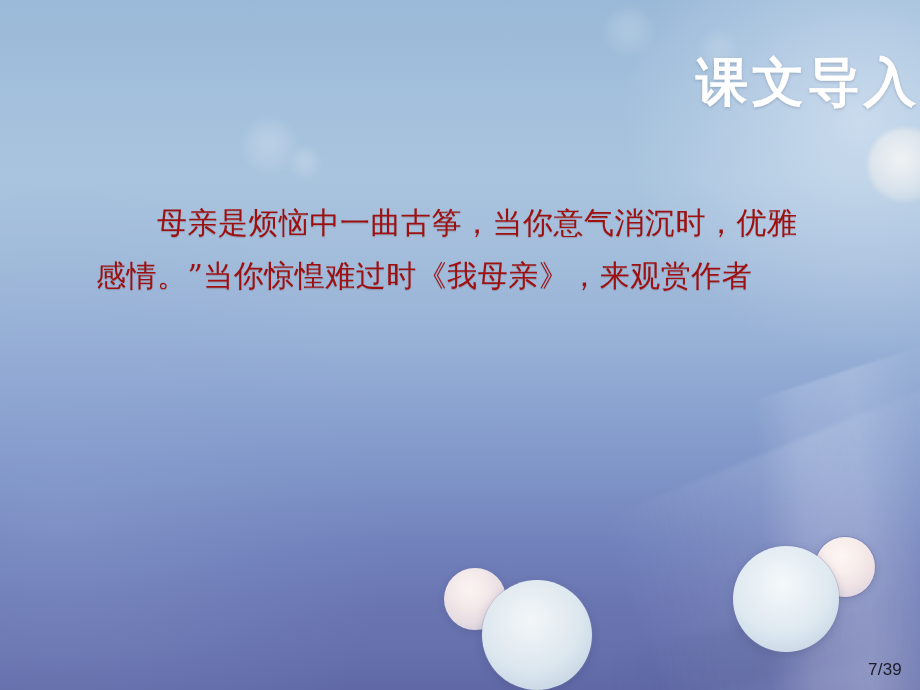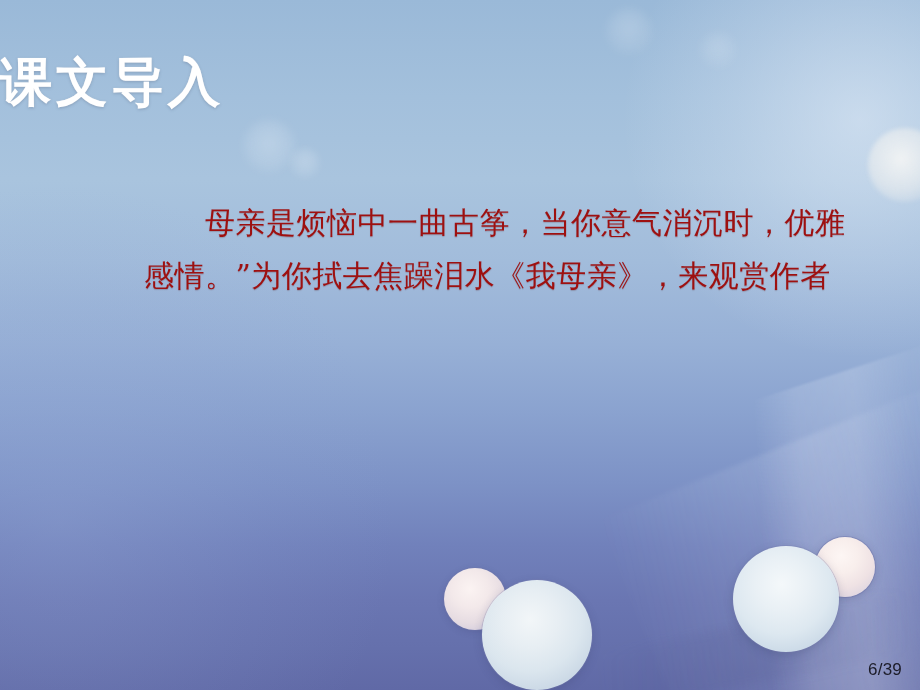--- a/index.html
+++ b/index.html
@@ -216,21 +216,21 @@
     box-shadow: 0 0 0 1px rgba(122,126,172,0.30),
                 0 3px 10px rgba(56,60,106,0.26);
     filter: blur(0.4px);
   }
 
   
   .slide-title {
     position: absolute;
     left: 0; right: 0;
     top: 52px;
-    text-align: left;
+    text-align: right;
     color: #ffffff;
     font-size: 52px;
     line-height: 1.15;
     font-weight: 700;
     letter-spacing: 4px;
     font-family: "DejaVu Serif", "Liberation Serif", serif;
     text-shadow: 0 1px 3px rgba(90,110,140,0.45),
                  0 0 1px rgba(255,255,255,0.9);
     white-space: nowrap;
   }
@@ -244,21 +244,20 @@
     color: #9e1010;
     font-size: 30px;
     line-height: 53px;
     font-weight: 400;
     letter-spacing: 0.5px;
     font-family: "DejaVu Serif", "Liberation Serif", serif;
     text-shadow: 0 1px 1px rgba(80,20,20,0.22);
   }
   .body-line {
     white-space: pre;
-    margin-left: 48px;
   }
 
   
   .page-number {
     position: absolute;
     right: 18px;
     bottom: 10px;
     color: #1c1c28;
     font-size: 17px;
     font-family: "Liberation Sans", sans-serif;
@@ -285,18 +284,18 @@
 
   <div class="sphere sphere-l-small"></div>
   <div class="sphere sphere-l-large"></div>
   <div class="sphere sphere-r-small"></div>
   <div class="sphere sphere-r-large"></div>
 
   <div class="slide-title">课文导入</div>
 
   <div class="body-text">
     <div class="body-line">　　母亲是烦恼中一曲古筝，当你意气消沉时，优雅</div>
-    <div class="body-line">感情。”为你拭去焦躁泪水《我母亲》，来观赏作者</div>
+    <div class="body-line">感情。”当你惊惶难过时《我母亲》，来观赏作者</div>
   </div>
 
-  <div class="page-number">6/39</div>
+  <div class="page-number">7/39</div>
 
 </div>
 
 </body></html>

